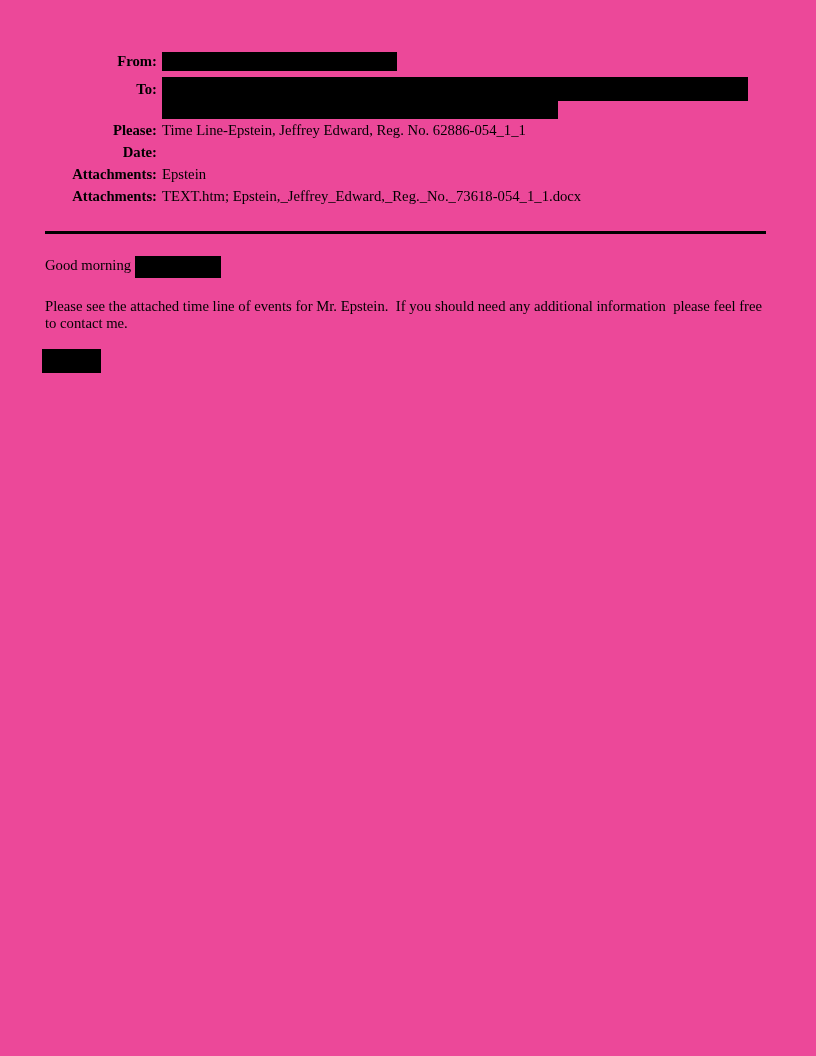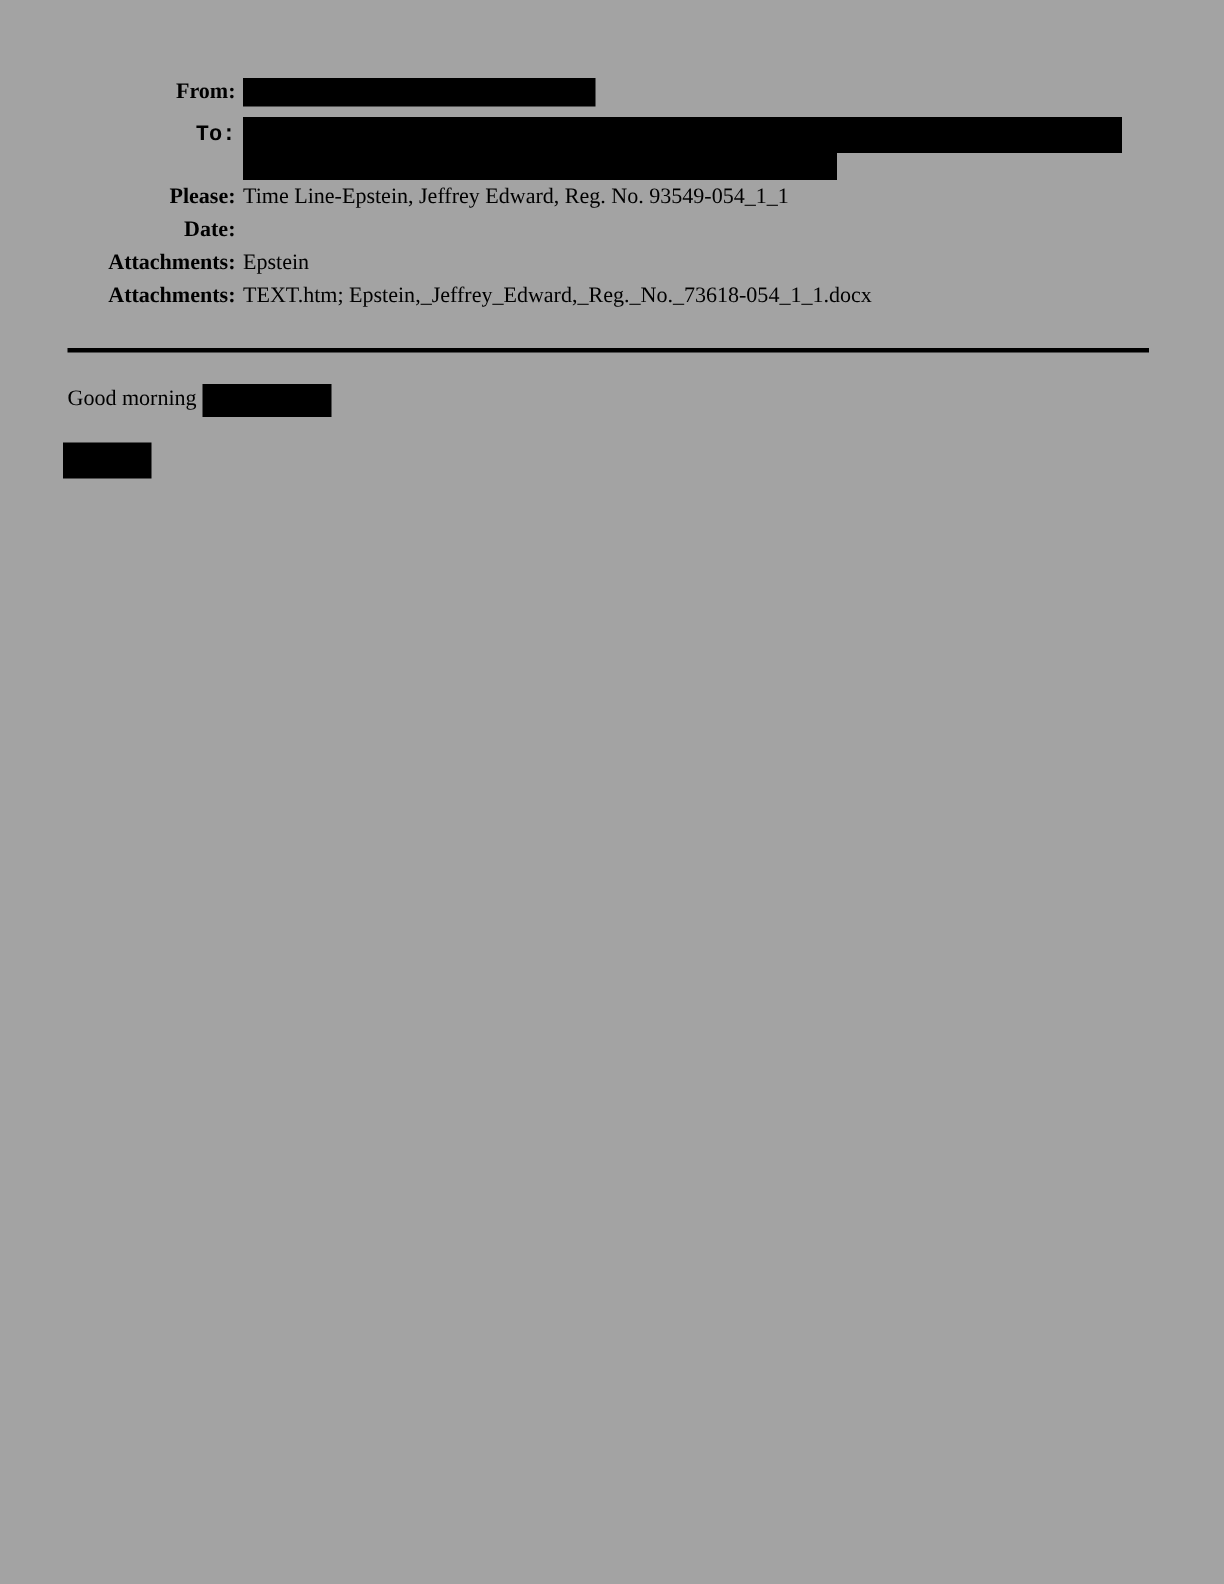--- a/index.html
+++ b/index.html
@@ -1,41 +1,41 @@
 <!DOCTYPE html>
 <html><head>
 <meta charset="utf-8">
 <style>
   * { margin: 0; padding: 0; box-sizing: border-box; }
   html, body { background: #ffffff; }
   .page {
     width: 816px;
     height: 1056px;
     margin: 0 auto;
-    background: #a3a3a3;
+    background: #ec4899;
     color: #000000;
     font-family: "Liberation Serif", "DejaVu Serif", serif;
     font-size: 14.7px;
     position: relative;
     padding: 50px 45px 0 45px;
     overflow: hidden;
   }
   .hdr-row { display: flex; align-items: flex-start; line-height: 22px; }
   .hdr-label {
     flex: none;
     width: 117px;
     text-align: right;
     font-weight: bold;
     padding-right: 5px;
     white-space: nowrap;
   }
   .hdr-value { flex: 1; min-width: 0; }
   .redact { background: #000000; display: inline-block; }
   .r-from { width: 235px; height: 19px; margin-top: 2px; }
-  .row-to .hdr-label { line-height: 24px; font-family: Liberation Mono, monospace; }
+  .row-to .hdr-label { line-height: 24px; }
   .r-to1 { display: block; width: 586px; height: 24px; }
   .r-to2 { display: block; width: 396px; height: 18px; }
   .r-cc  { width: 260px; height: 19px; margin-top: 2px; }
   .rule {
     width: 721px;
     height: 3px;
     background: #000000;
     margin-top: 24px;
   }
   .greeting { margin-top: 20px; line-height: 22px; }
@@ -65,21 +65,21 @@
       <div class="hdr-label">To:</div>
       <div class="hdr-value">
         <span class="redact r-to1"></span>
         <span class="redact r-to2"></span>
       </div>
     </div>
 
 
     <div class="hdr-row">
       <div class="hdr-label">Please:</div>
-      <div class="hdr-value">Time Line-Epstein, Jeffrey Edward, Reg. No. 93549-054_1_1</div>
+      <div class="hdr-value">Time Line-Epstein, Jeffrey Edward, Reg. No. 62886-054_1_1</div>
     </div>
 
     <div class="hdr-row">
       <div class="hdr-label">Date:</div>
     </div>
 
     <div class="hdr-row">
       <div class="hdr-label">Attachments:</div>
       <div class="hdr-value">Epstein</div>
     </div>
@@ -90,18 +90,19 @@
     </div>
 
   </div>
 
   <div class="rule"></div>
 
   <div class="body-text">
 
     <p class="greeting"><span>Good morning</span><span class="redact r-name"></span></p>
 
+    <p class="para">Please see the attached time line of events for Mr. Epstein.  If you should need any additional information  please feel free to contact me.</p>
 
     <span class="redact r-sig"></span>
 
   </div>
 
 </div>
 
 </body></html>

